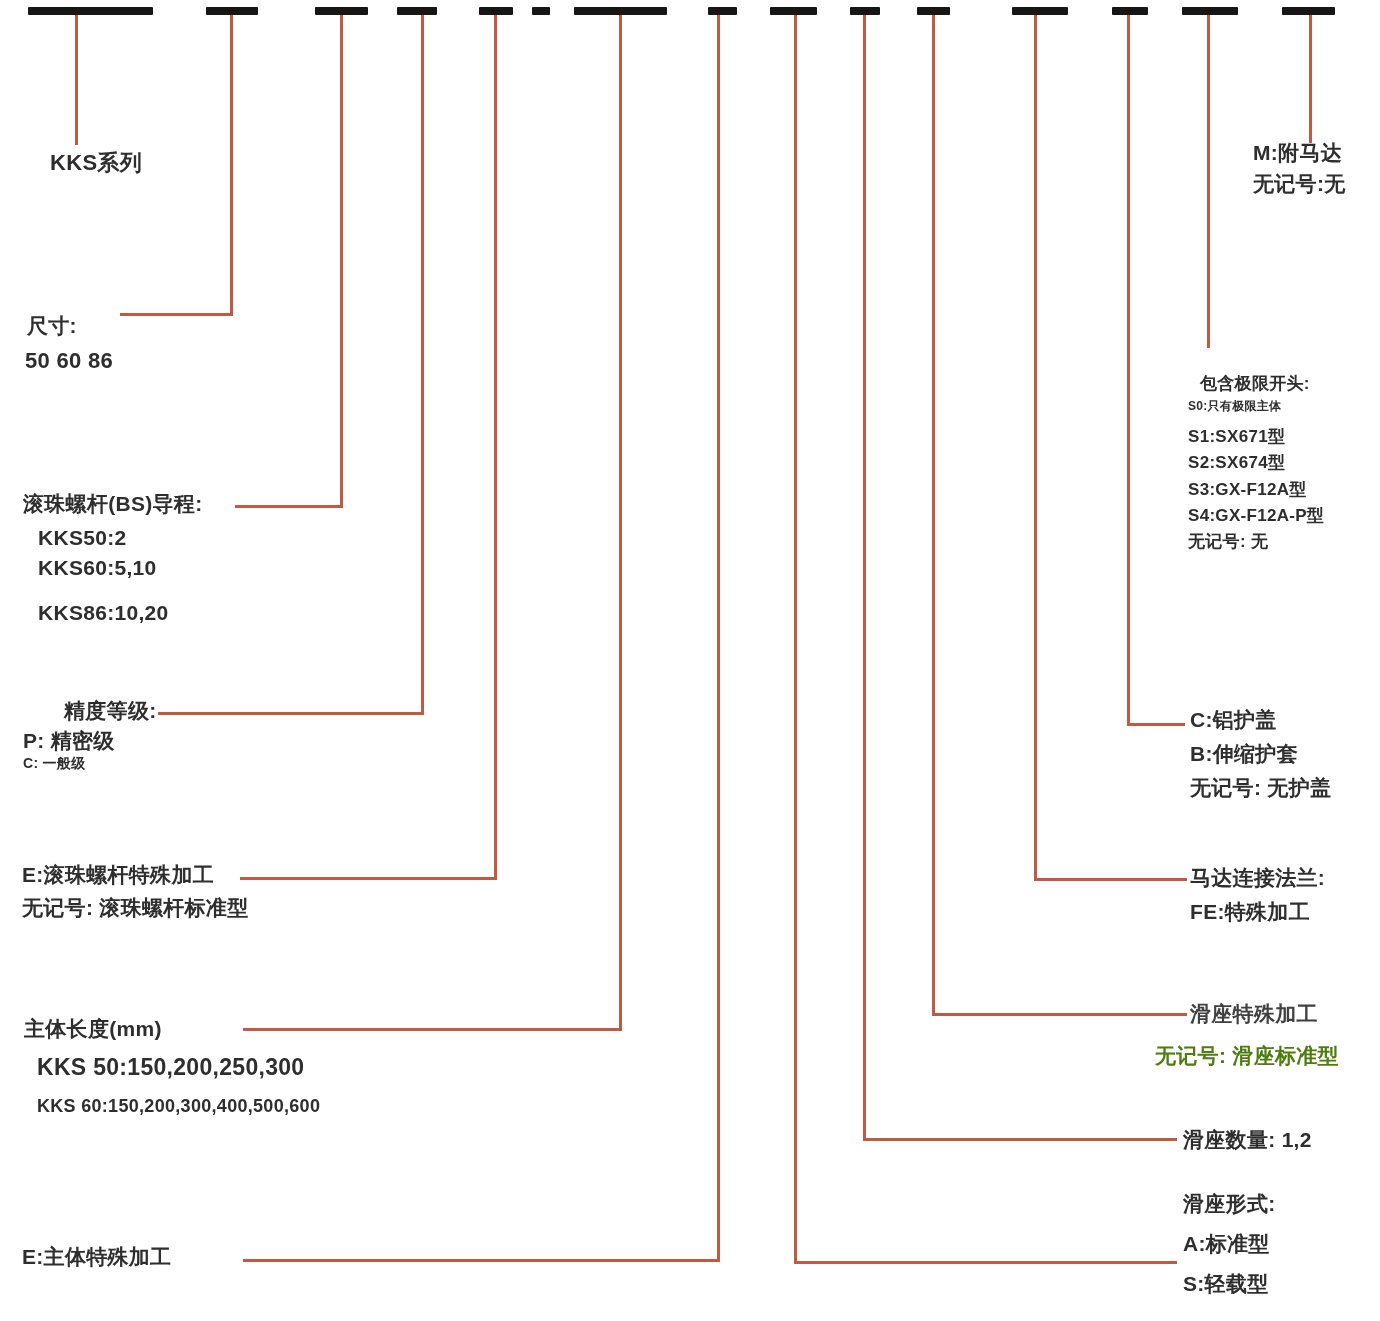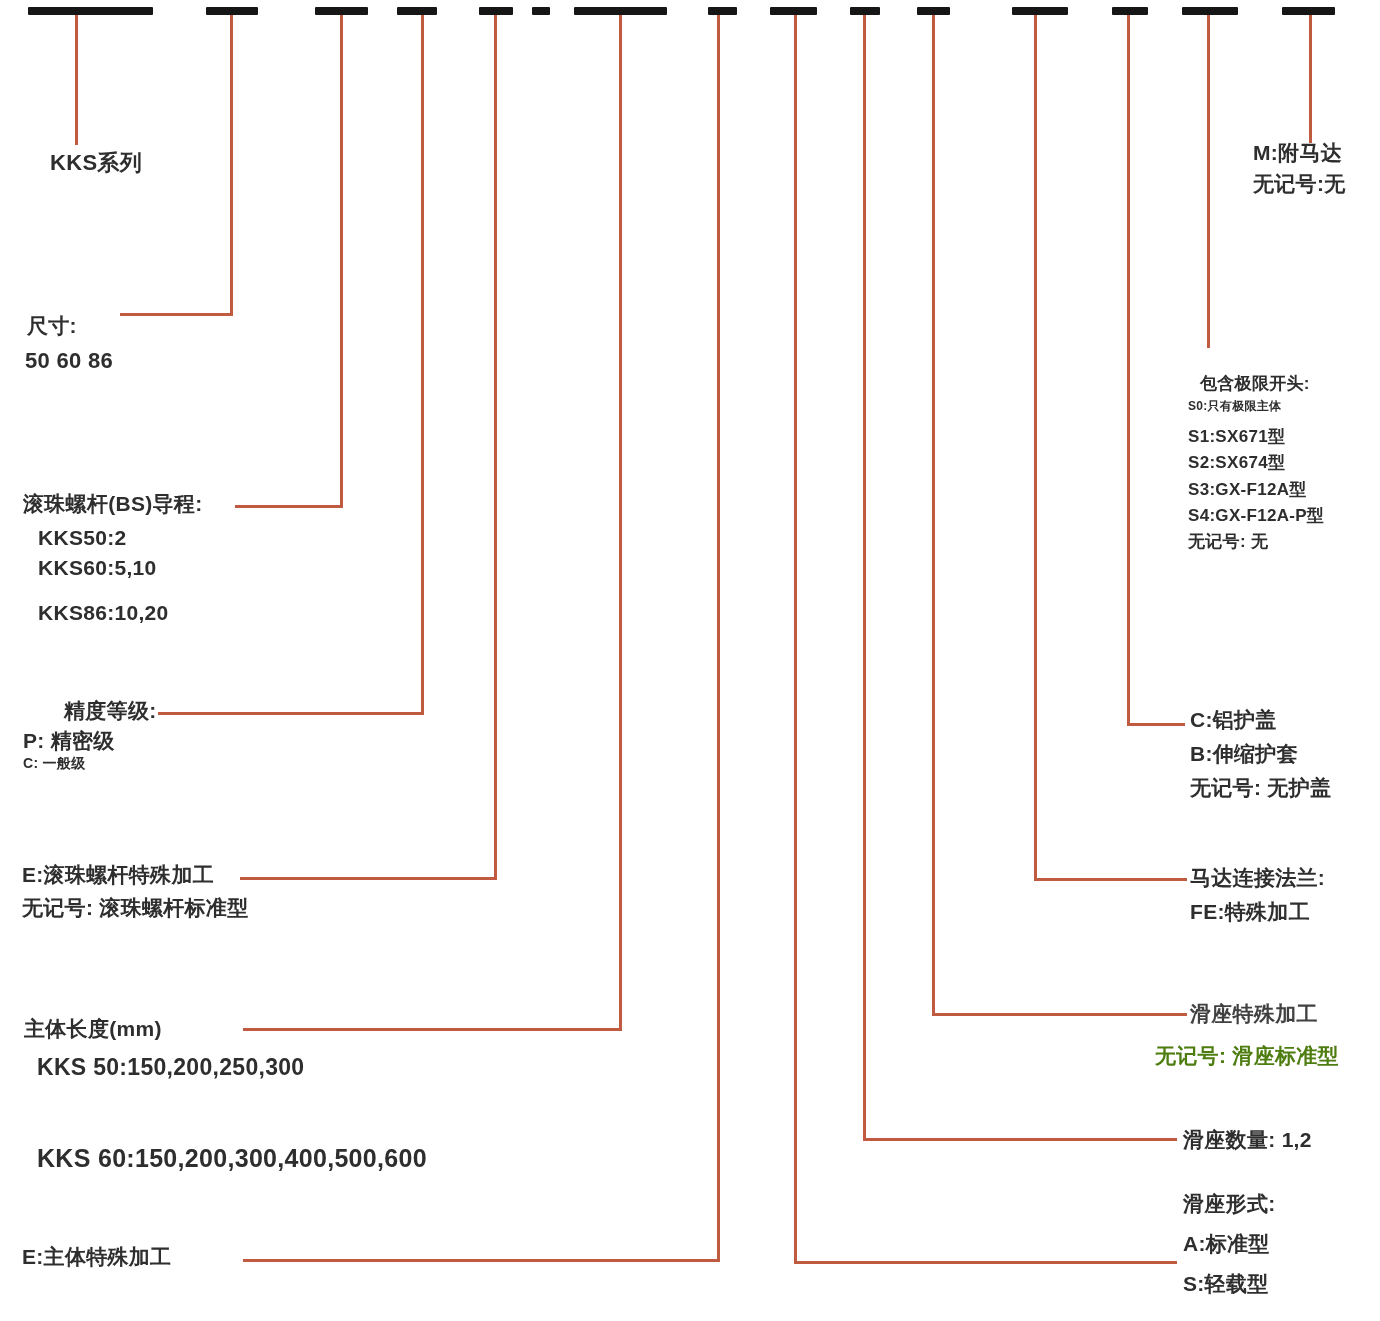--- a/index.html
+++ b/index.html
@@ -91,21 +91,21 @@
     <div class="lbl" style="left: 38px; top: 526px; font-size: 21px; color: rgb(46, 46, 46);">KKS50:2</div>
     <div class="lbl" style="left: 38px; top: 556px; font-size: 21px; color: rgb(46, 46, 46);">KKS60:5,10</div>
     <div class="lbl" style="left: 38px; top: 585px; font-size: 21px; color: rgb(46, 46, 46); margin-top: 16px;">KKS86:10,20</div>
     <div class="lbl" style="left: 23px; top: 699px; font-size: 21px; color: rgb(46, 46, 46); margin-left: 41px;">精度等级:</div>
     <div class="lbl" style="left: 23px; top: 729px; font-size: 21px; color: rgb(46, 46, 46);">P: 精密级</div>
     <div class="lbl" style="left: 23px; top: 755px; font-size: 14px; color: rgb(46, 46, 46);">C: 一般级</div>
     <div class="lbl" style="left: 22px; top: 863px; font-size: 21px; color: rgb(46, 46, 46);">E:滚珠螺杆特殊加工</div>
     <div class="lbl" style="left: 22px; top: 896px; font-size: 21px; color: rgb(46, 46, 46);">无记号: 滚珠螺杆标准型</div>
     <div class="lbl" style="left: 24px; top: 1017px; font-size: 21px; color: rgb(46, 46, 46);">主体长度(mm)</div>
     <div class="lbl" style="left: 37px; top: 1054px; font-size: 23px; color: rgb(46, 46, 46);">KKS 50:150,200,250,300</div>
-    <div class="lbl" style="left: 37px; top: 1096px; font-size: 25px; color: rgb(46, 46, 46); margin-top: 48px;">KKS 60:150,200,300,400,500,600</div>
+    <div class="lbl" style="left: 37px; top: 1096px; font-size: 18px; color: rgb(46, 46, 46);">KKS 60:150,200,300,400,500,600</div>
     <div class="lbl" style="left: 22px; top: 1245px; font-size: 21px; color: rgb(46, 46, 46);">E:主体特殊加工</div>
     <div class="lbl" style="left: 22px; top: 1283px; font-size: 21px; color: rgb(46, 46, 46); margin-top: 48px;">无记号: 主体标准型</div>
     <div class="lbl" style="left: 1253px; top: 141px; font-size: 21px; color: rgb(46, 46, 46);">M:附马达</div>
     <div class="lbl" style="left: 1253px; top: 172px; font-size: 21px; color: rgb(46, 46, 46);">无记号:无</div>
     <div class="lbl" style="left: 1188px; top: 374px; font-size: 17px; color: rgb(46, 46, 46); margin-left: 12px;">包含极限开头:</div>
     <div class="lbl" style="left: 1188px; top: 400px; font-size: 12px; color: rgb(46, 46, 46);">S0:只有极限主体</div>
     <div class="lbl" style="left: 1188px; top: 427px; font-size: 17px; color: rgb(46, 46, 46);">S1:SX671型</div>
     <div class="lbl" style="left: 1188px; top: 453px; font-size: 17px; color: rgb(46, 46, 46);">S2:SX674型</div>
     <div class="lbl" style="left: 1188px; top: 480px; font-size: 17px; color: rgb(46, 46, 46);">S3:GX-F12A型</div>
     <div class="lbl" style="left: 1188px; top: 506px; font-size: 17px; color: rgb(46, 46, 46);">S4:GX-F12A-P型</div>

